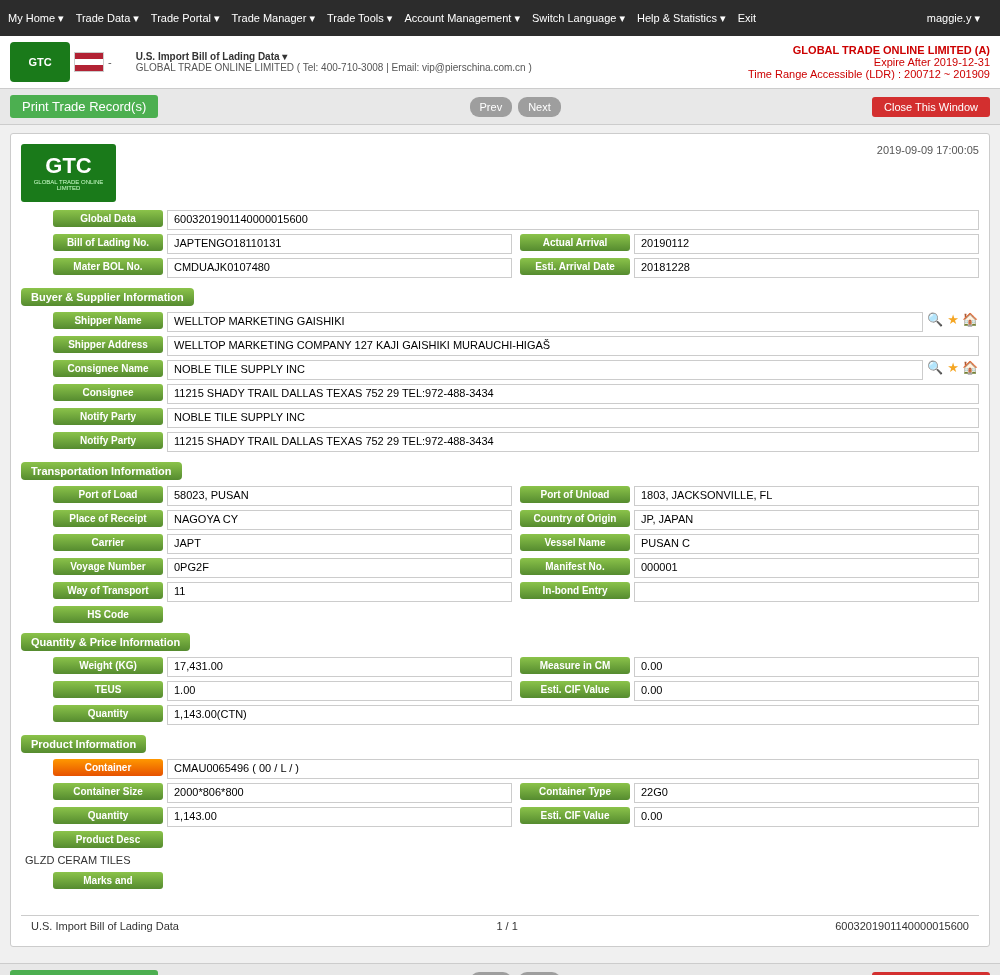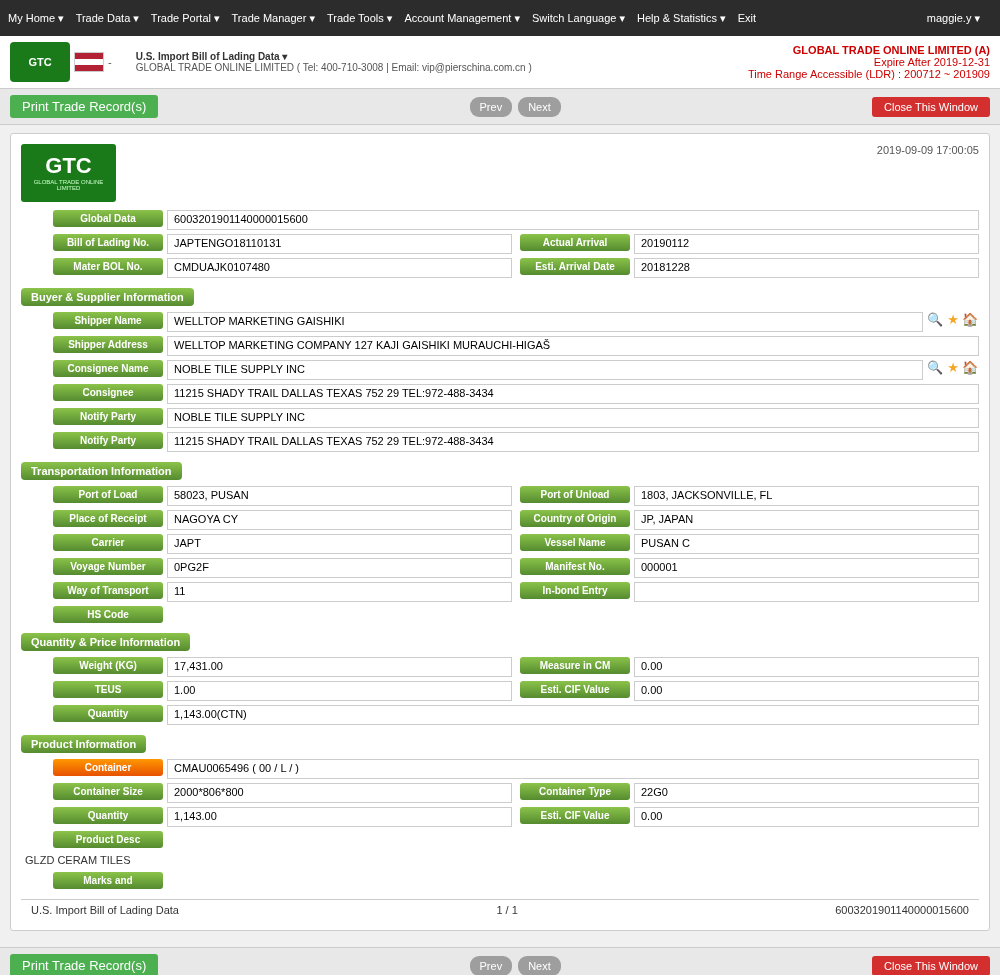--- a/index.html
+++ b/index.html
@@ -308,21 +308,21 @@
       
       <div style="padding: 2px 4px; font-size:11px; color:#333;">GLZD CERAM TILES</div>
 
       
       <div class="field-row" style="margin-top:4px;">
         <span class="field-label">Marks and</span>
       </div>
       
     </div>
 
-    <div class="footer-bar" style="margin-top:10px;">
+    <div class="footer-bar" style="margin-top:26px;">
       <span>U.S. Import Bill of Lading Data</span>
       <span class="page-info">1 / 1</span>
       <span class="record-id">6003201901140000015600</span>
     </div>
 
   </div>
 </div>
 
 <div class="bottom-action-bar">
   <button class="btn-green">Print Trade Record(s)</button>

